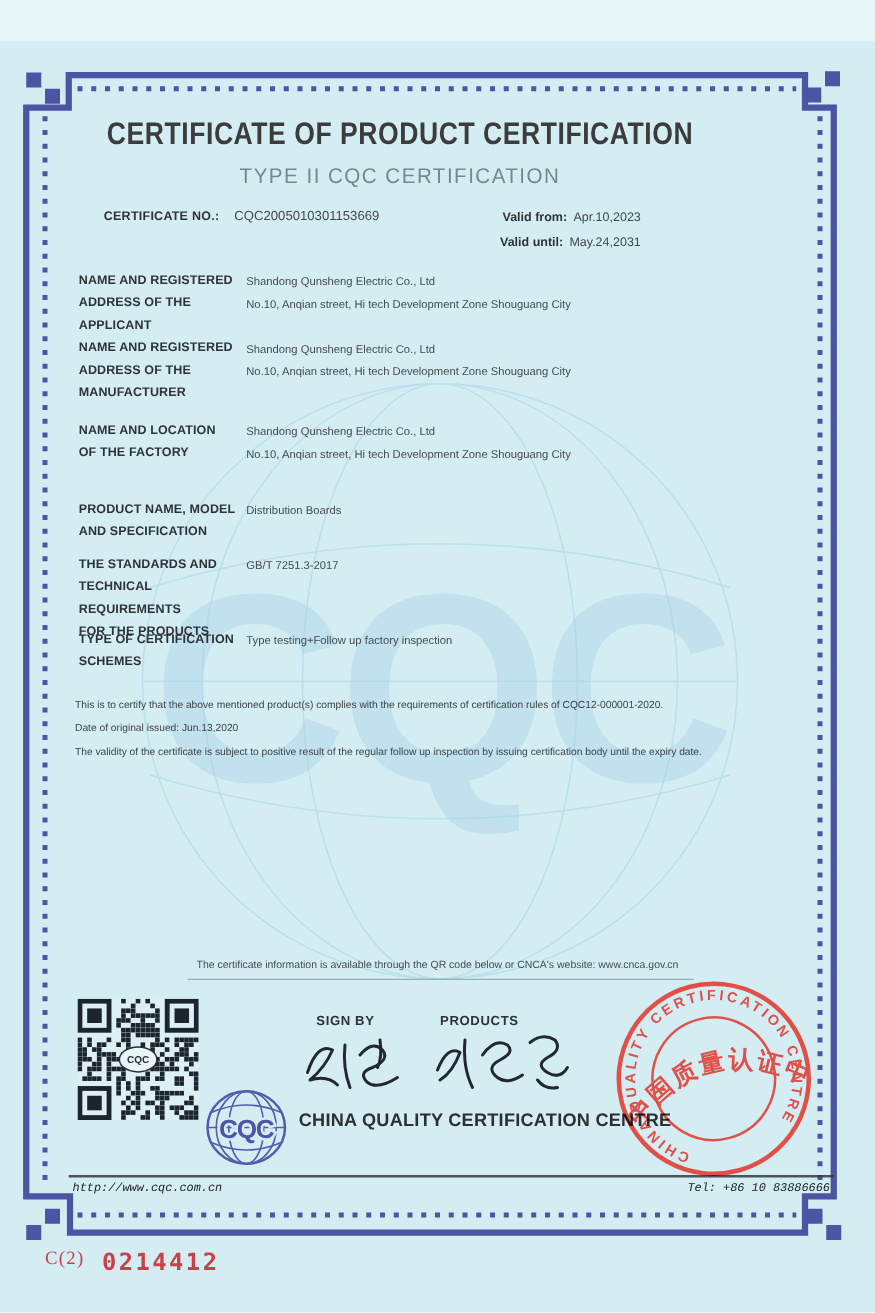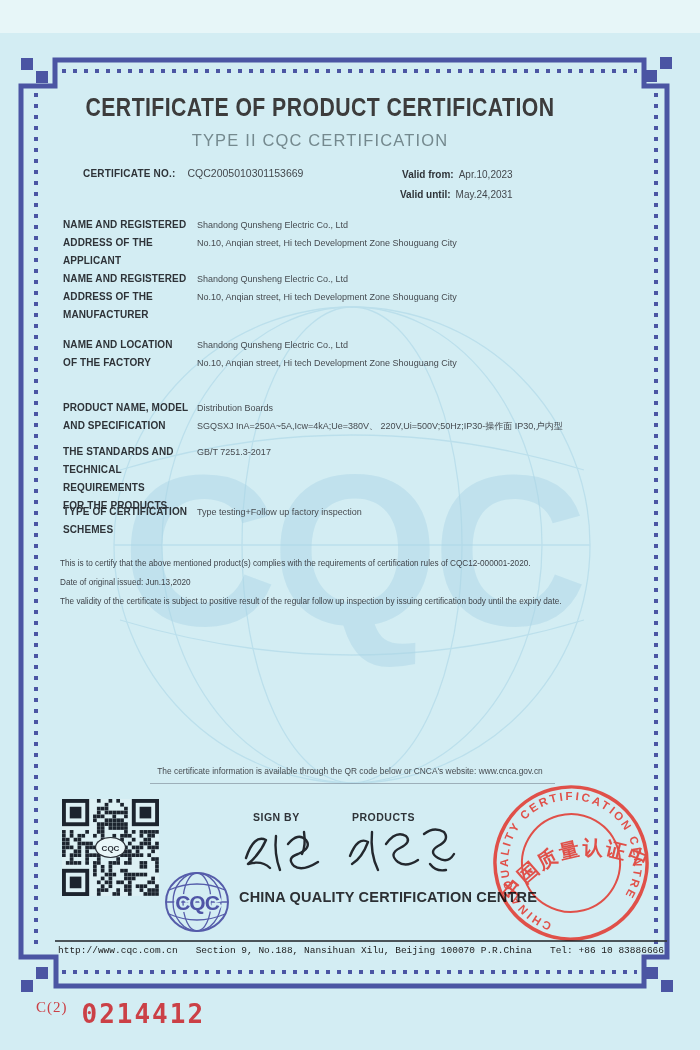--- a/index.html
+++ b/index.html
@@ -51,25 +51,25 @@
 
   .logo{position:absolute;left:163px;top:869px;}
   .issuer-name{position:absolute;left:239px;top:889px;font-size:14.5px;font-weight:bold;
                color:#2c3034;letter-spacing:.2px;}
 
   .stamp{position:absolute;left:481px;top:773px;z-index:5;opacity:.88;mix-blend-mode:multiply;}
 
   .footer-rule{position:absolute;left:55px;top:940px;width:612px;height:2px;background:#33383d;opacity:.85;}
   .footer-row{position:absolute;left:58px;top:945px;width:606px;display:flex;
               justify-content:space-between;align-items:baseline;
-              font-family:"Liberation Mono",monospace;font-size:9.5px;color:#1c1c1c;}
+              font-family:"Liberation Mono",monospace;font-size:9.5px;color:#1c1c1c;font-style:italic;}
 
   .serial{position:absolute;left:36px;top:999px;display:flex;align-items:flex-start;color:#cb4046;}
   .serial-prefix{font-family:"Liberation Serif",serif;font-size:15px;letter-spacing:1px;}
-  .serial-number{font-family:"DejaVu Sans Mono",monospace;font-size:26px;margin-left:14px;
+  .serial-number{font-family:"DejaVu Sans Mono",monospace;font-size:19px;margin-left:14px;
                  letter-spacing:2px;font-weight:bold;}
 </style>
 </head>
 <body>
 
 <div class="page">
   <div class="top-strip"></div>
 
   <svg class="watermark" width="700" height="1050" viewBox="0 0 700 1050">
     <g stroke="#a9d5e6" fill="none" stroke-width="1.3" opacity="0.55">
@@ -154,21 +154,20 @@
       </div>
     </div>
 
     <div class="field f3">
       <div class="flabel">
         <div>PRODUCT NAME, MODEL</div>
         <div>AND  SPECIFICATION</div>
       </div>
       <div class="fvalue">
         <div>Distribution Boards</div>
-        <div>SGQSXJ InA=250A~5A,Icw=4kA;Ue=380V、 220V,Ui=500V;50Hz;IP30-操作面 IP30,户内型</div>
       </div>
     </div>
 
     <div class="field f4">
       <div class="flabel">
         <div>THE STANDARDS AND</div>
         <div>TECHNICAL REQUIREMENTS</div>
         <div>FOR THE PRODUCTS</div>
       </div>
       <div class="fvalue">
@@ -482,21 +481,20 @@
         </text>
         <text font-size="20" font-weight="bold" fill="#e23a31" letter-spacing="2" font-family="Liberation Sans, sans-serif">
           <textPath href="#centerArc" startOffset="2%">中国质量认证中心</textPath>
         </text>
       </g>
     </svg>
 
     <div class="footer-rule"></div>
     <div class="footer-row">
       <span>http://www.cqc.com.cn</span>
-      <span>Section 9, No.188, Nansihuan Xilu, Beijing 100070 P.R.China</span>
       <span>Tel: +86 10 83886666</span>
     </div>
 
     <div class="serial">
       <span class="serial-prefix">C(2)</span>
       <span class="serial-number">0214412</span>
     </div>
 
   </div>
 </div>

